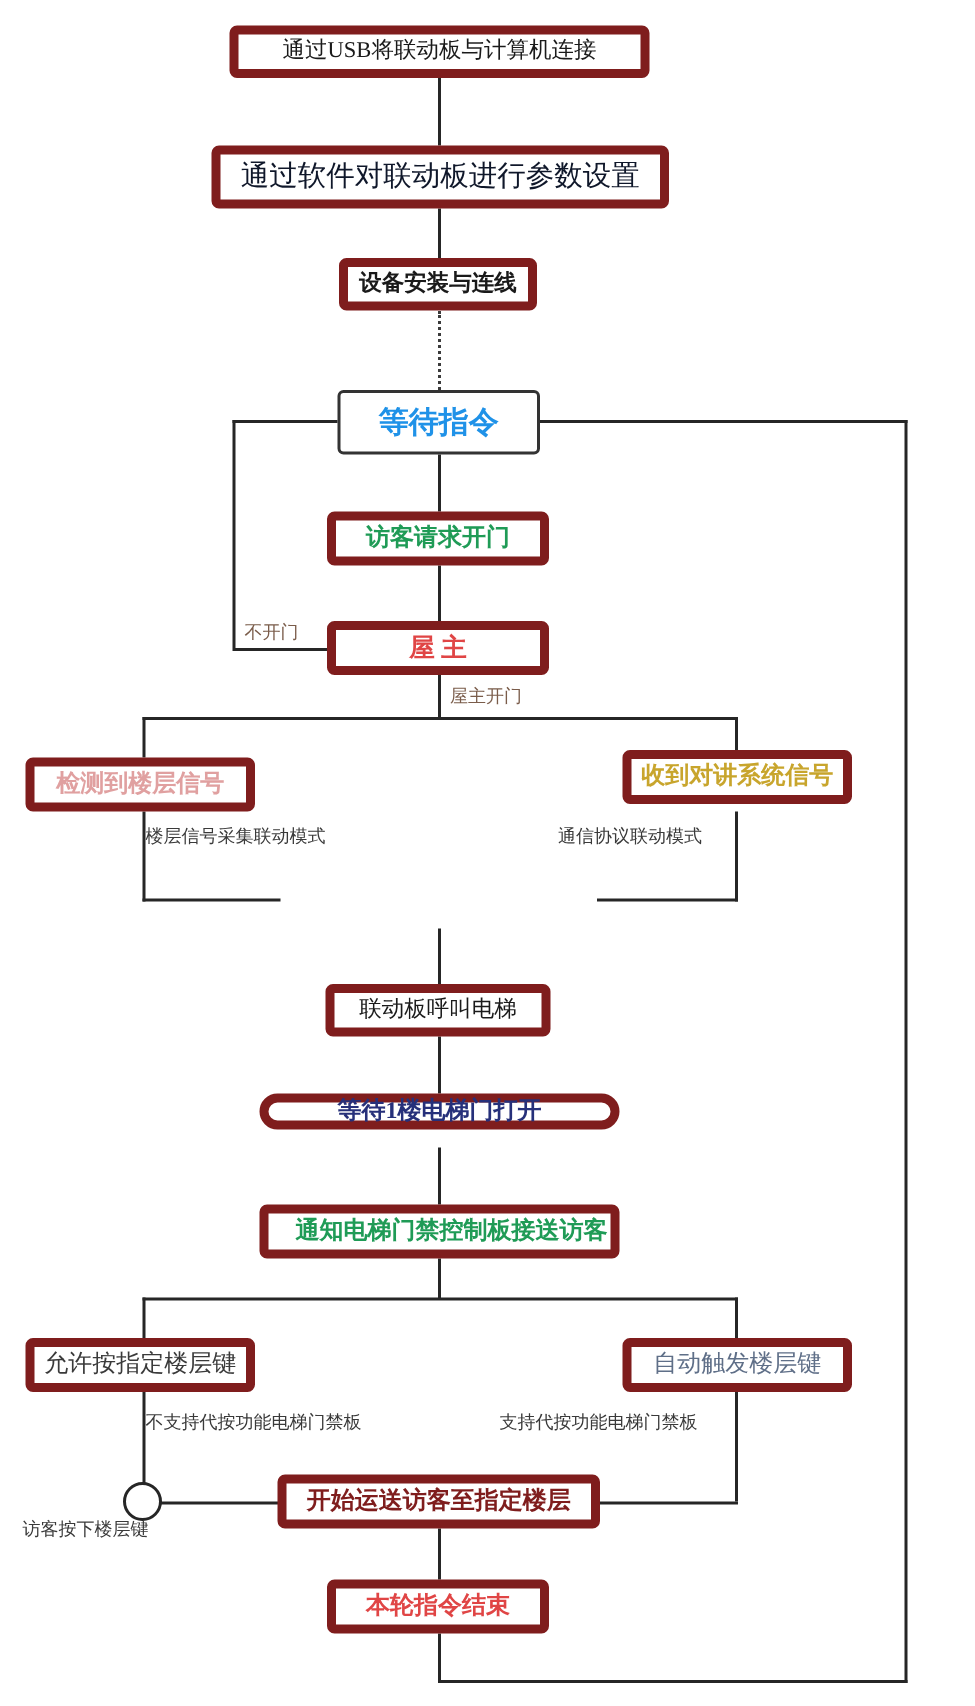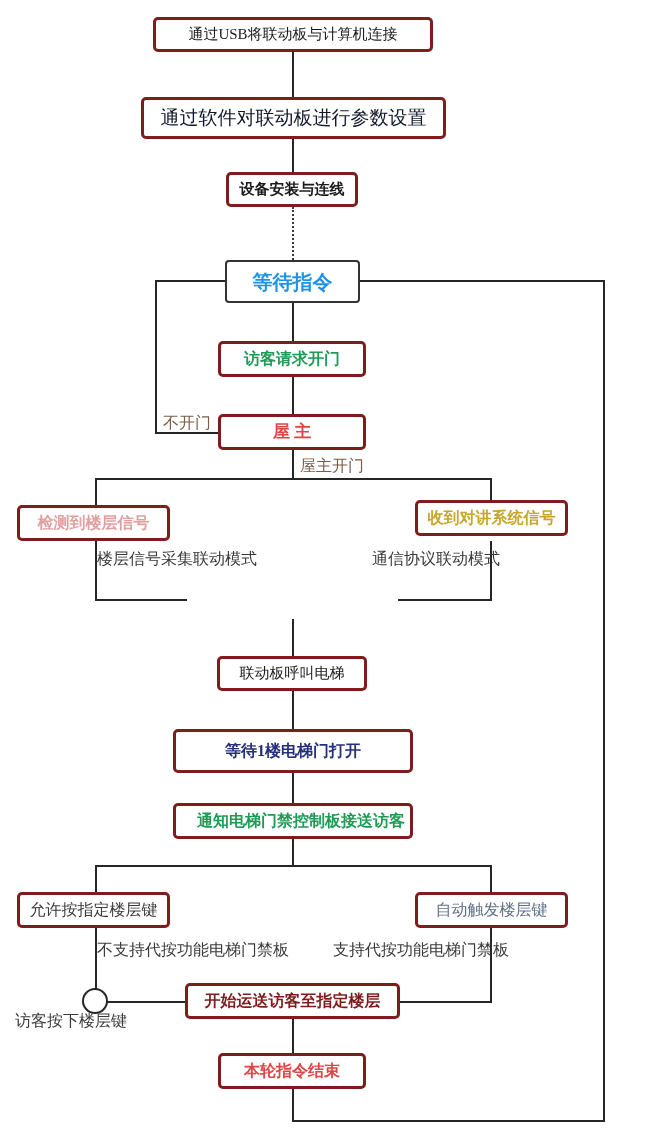--- a/index.html
+++ b/index.html
@@ -14,21 +14,21 @@
     position: relative;
     width: 650px;
     height: 1137px;
     background: #ffffff;
     overflow: hidden;
   }
   .node {
     position: absolute;
     box-sizing: border-box;
     background: #ffffff;
-    border: 3px solid #7f1d1d;
+    border: 6px solid #7f1d1d;
     border-radius: 5px;
     display: flex;
     align-items: center;
     justify-content: center;
     text-align: center;
     line-height: 1.1;
     white-space: nowrap;
     z-index: 5;
   }
   .node.strong {
@@ -42,21 +42,21 @@
   }
   .edge.h { height: 2px; }
   .edge.v { width: 2px; }
   .edge.dotted-v {
     width: 0;
     background: transparent;
     border-left: 2px dotted #3b3b3b;
   }
   .elabel {
     position: absolute;
-    font-size: 16px;
+    font-size: 12px;
     color: #7a5c4a;
     white-space: nowrap;
     z-index: 6;
     font-family: Liberation Sans, sans-serif;
   }
   .elabel.gray { color: #3a3a3a; }
   .junction {
     position: absolute;
     box-sizing: border-box;
     border: 2px solid #262626;
@@ -104,21 +104,21 @@
     <div class="junction" style="left: 82px; top: 988px; width: 26px; height: 26px;"></div>
     <div class="node" style="left: 153px; top: 17px; width: 280px; height: 35px; color: rgb(26, 26, 26); font-size: 15px; font-weight: 400;">通过USB将联动板与计算机连接</div>
     <div class="node" style="left: 141px; top: 97px; width: 305px; height: 42px; color: #0f172a; font-size: 19px; font-weight: 400;">通过软件对联动板进行参数设置</div>
     <div class="node" style="left: 226px; top: 172px; width: 132px; height: 35px; color: rgb(26, 26, 26); font-size: 15px; font-weight: 700;">设备安装与连线</div>
     <div class="node strong" style="left: 225px; top: 260px; width: 135px; height: 43px; color: rgb(31, 146, 232); font-size: 20px; font-weight: 700;">等待指令</div>
     <div class="node" style="left: 218px; top: 341px; width: 148px; height: 36px; color: rgb(31, 155, 86); font-size: 16px; font-weight: 700;">访客请求开门</div>
     <div class="node" style="left: 218px; top: 414px; width: 148px; height: 36px; color: rgb(224, 69, 69); font-size: 17px; font-weight: 700;">屋 主</div>
     <div class="node" style="left: 17px; top: 505px; width: 153px; height: 36px; color: rgb(224, 160, 160); font-size: 16px; font-weight: 700;">检测到楼层信号</div>
     <div class="node" style="left: 415px; top: 500px; width: 153px; height: 36px; color: rgb(200, 165, 44); font-size: 16px; font-weight: 700;">收到对讲系统信号</div>
     <div class="node" style="left: 217px; top: 656px; width: 150px; height: 35px; color: rgb(26, 26, 26); font-size: 15px; font-weight: 400;">联动板呼叫电梯</div>
-    <div class="node" style="left: 173px; top: 729px; width: 240px; height: 44px; color: rgb(38, 48, 122); font-size: 16px; font-weight: 700;">等待1楼电梯门打开</div>
+    <div class="node" style="left: 173px; top: 729px; width: 240px; height: 24px; color: rgb(38, 48, 122); font-size: 16px; font-weight: 700; border-radius: 12px;">等待1楼电梯门打开</div>
     <div class="node" style="left: 173px; top: 803px; width: 240px; height: 36px; color: rgb(31, 155, 86); font-size: 16px; font-weight: 700; padding-left: 16px;">通知电梯门禁控制板接送访客</div>
     <div class="node" style="left: 17px; top: 892px; width: 153px; height: 36px; color: rgb(58, 58, 58); font-size: 16px; font-weight: 400;">允许按指定楼层键</div>
     <div class="node" style="left: 415px; top: 892px; width: 153px; height: 36px; color: rgb(95, 111, 136); font-size: 16px; font-weight: 400;">自动触发楼层键</div>
     <div class="node" style="left: 185px; top: 983px; width: 215px; height: 36px; color: #7f1d1d; font-size: 16px; font-weight: 700;">开始运送访客至指定楼层</div>
     <div class="node" style="left: 218px; top: 1053px; width: 148px; height: 36px; color: rgb(224, 69, 69); font-size: 16px; font-weight: 700;">本轮指令结束</div>
     <div class="elabel" style="left: 163px; top: 413px;">不开门</div>
     <div class="elabel" style="left: 300px; top: 456px;">屋主开门</div>
     <div class="elabel gray" style="left: 97px; top: 549px;">楼层信号采集联动模式</div>
     <div class="elabel gray" style="left: 372px; top: 549px;">通信协议联动模式</div>
     <div class="elabel gray" style="left: 97px; top: 940px;">不支持代按功能电梯门禁板</div>

